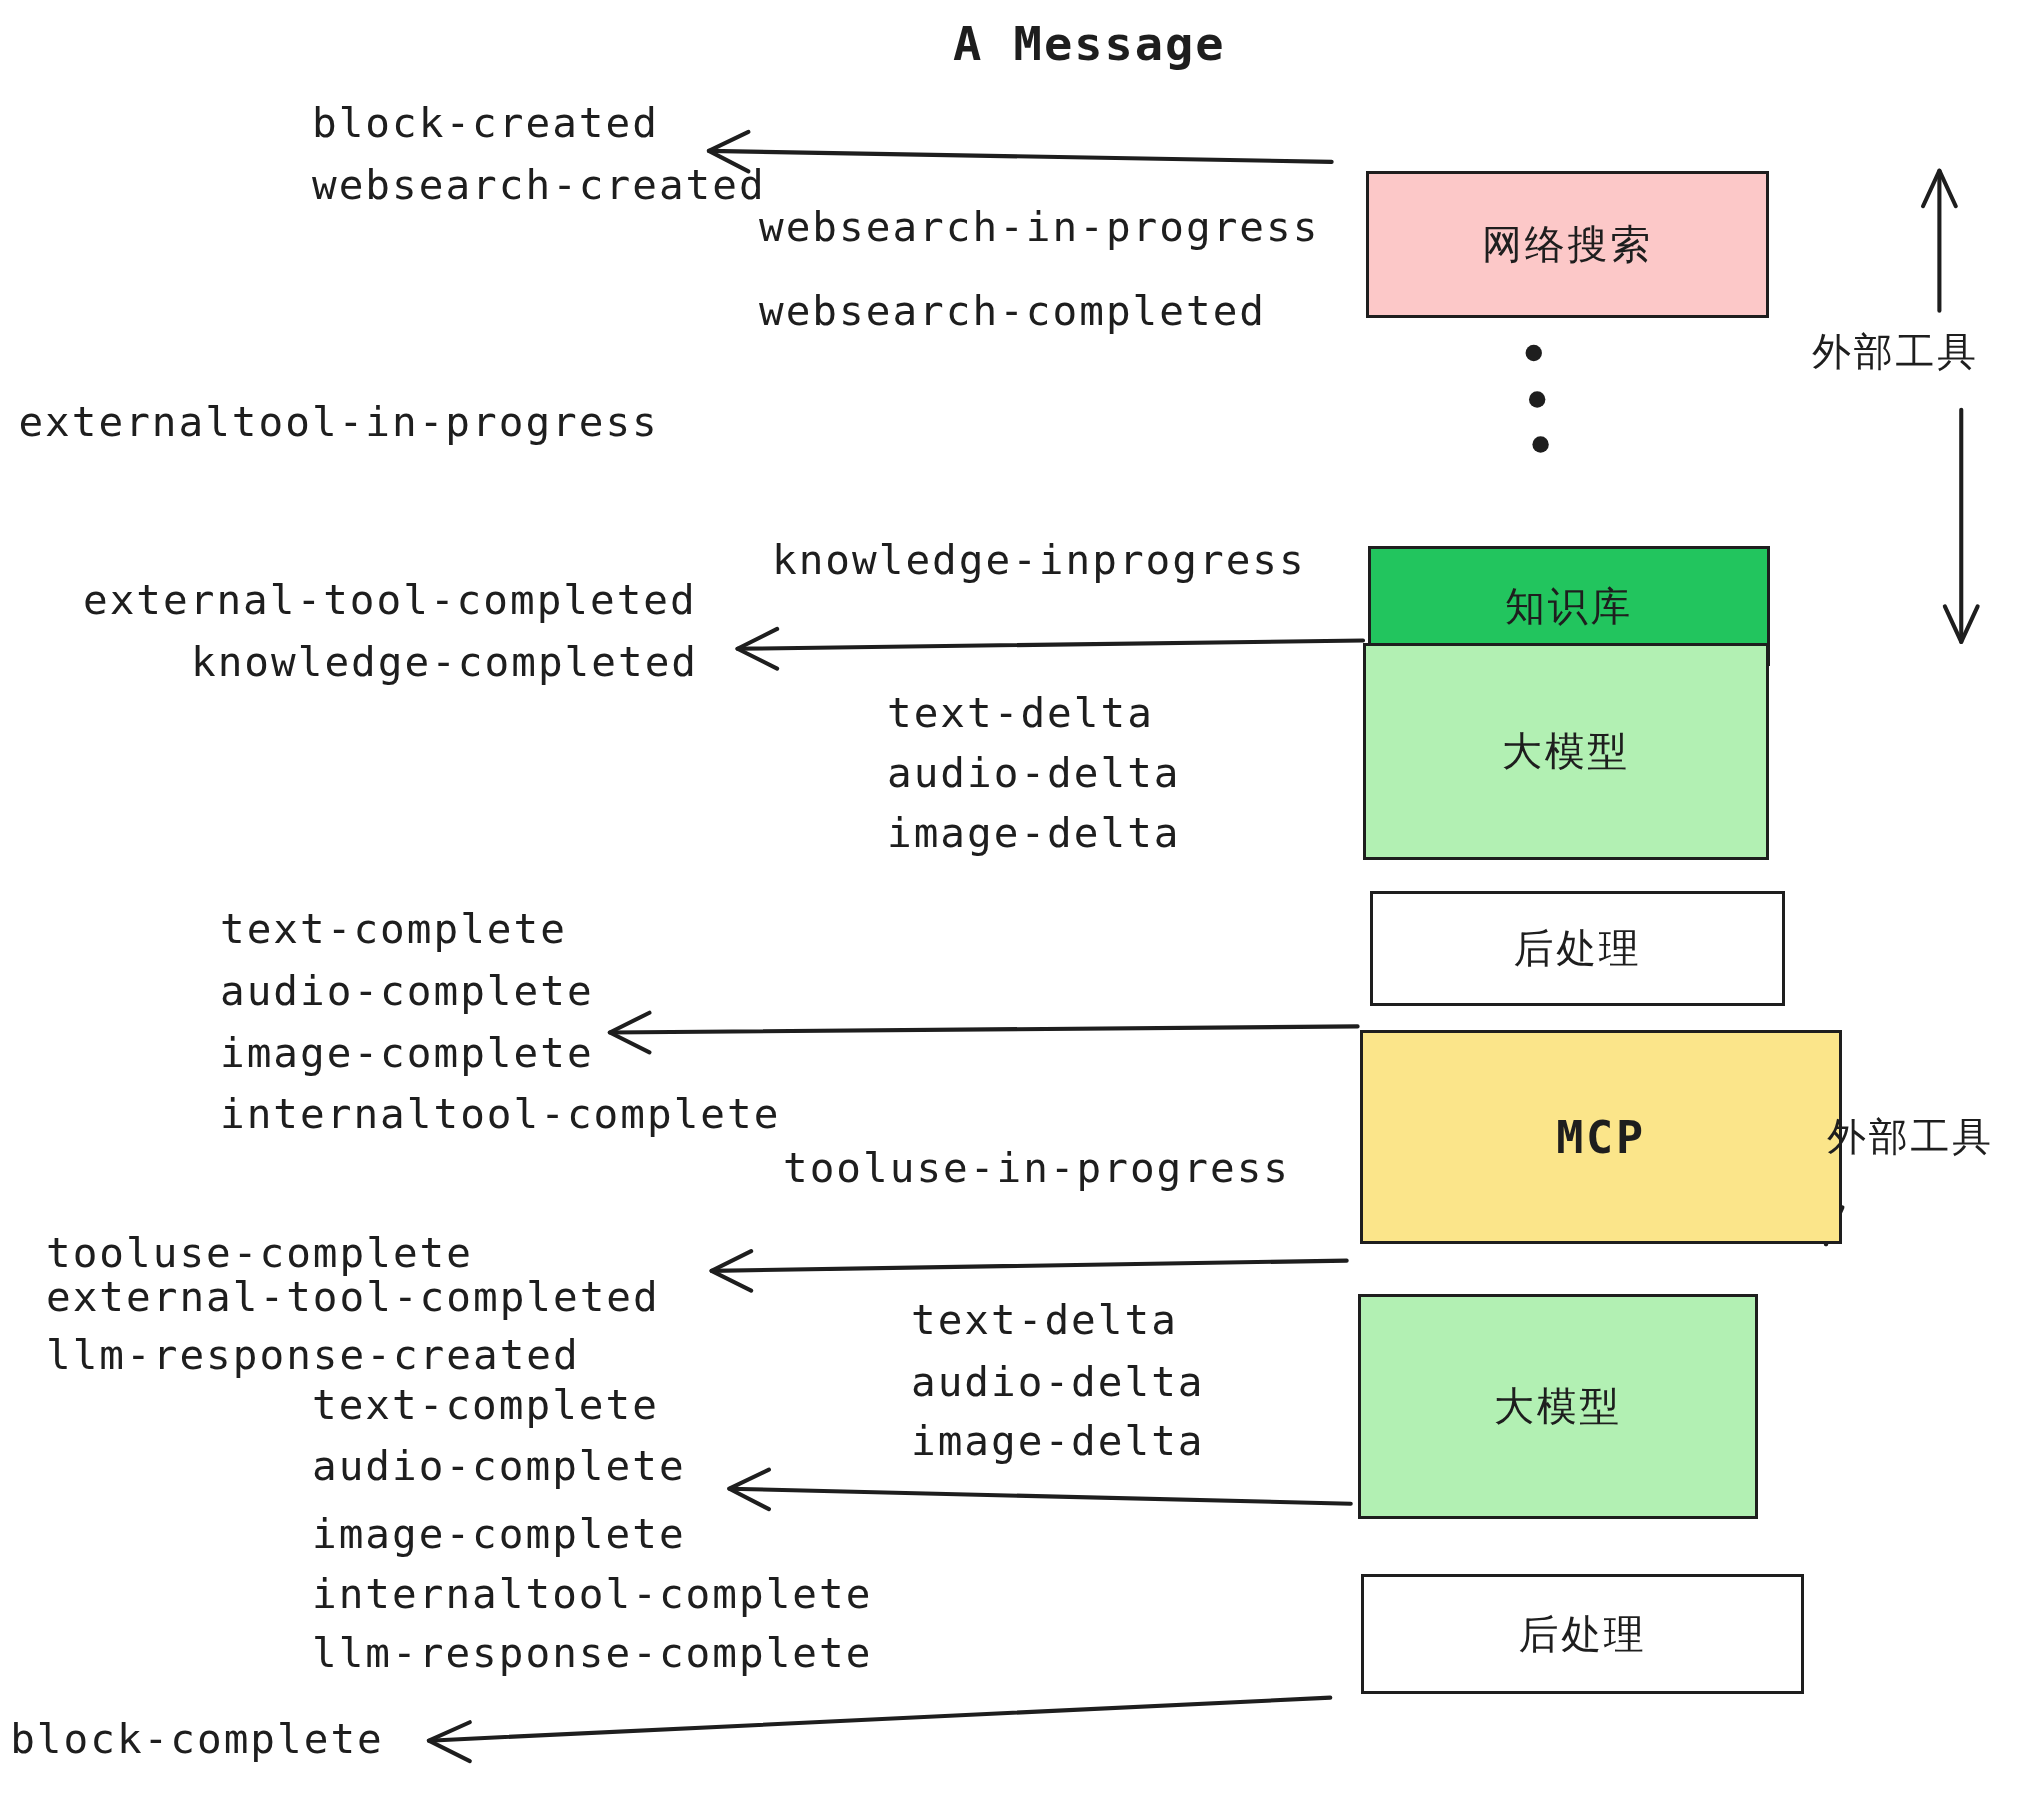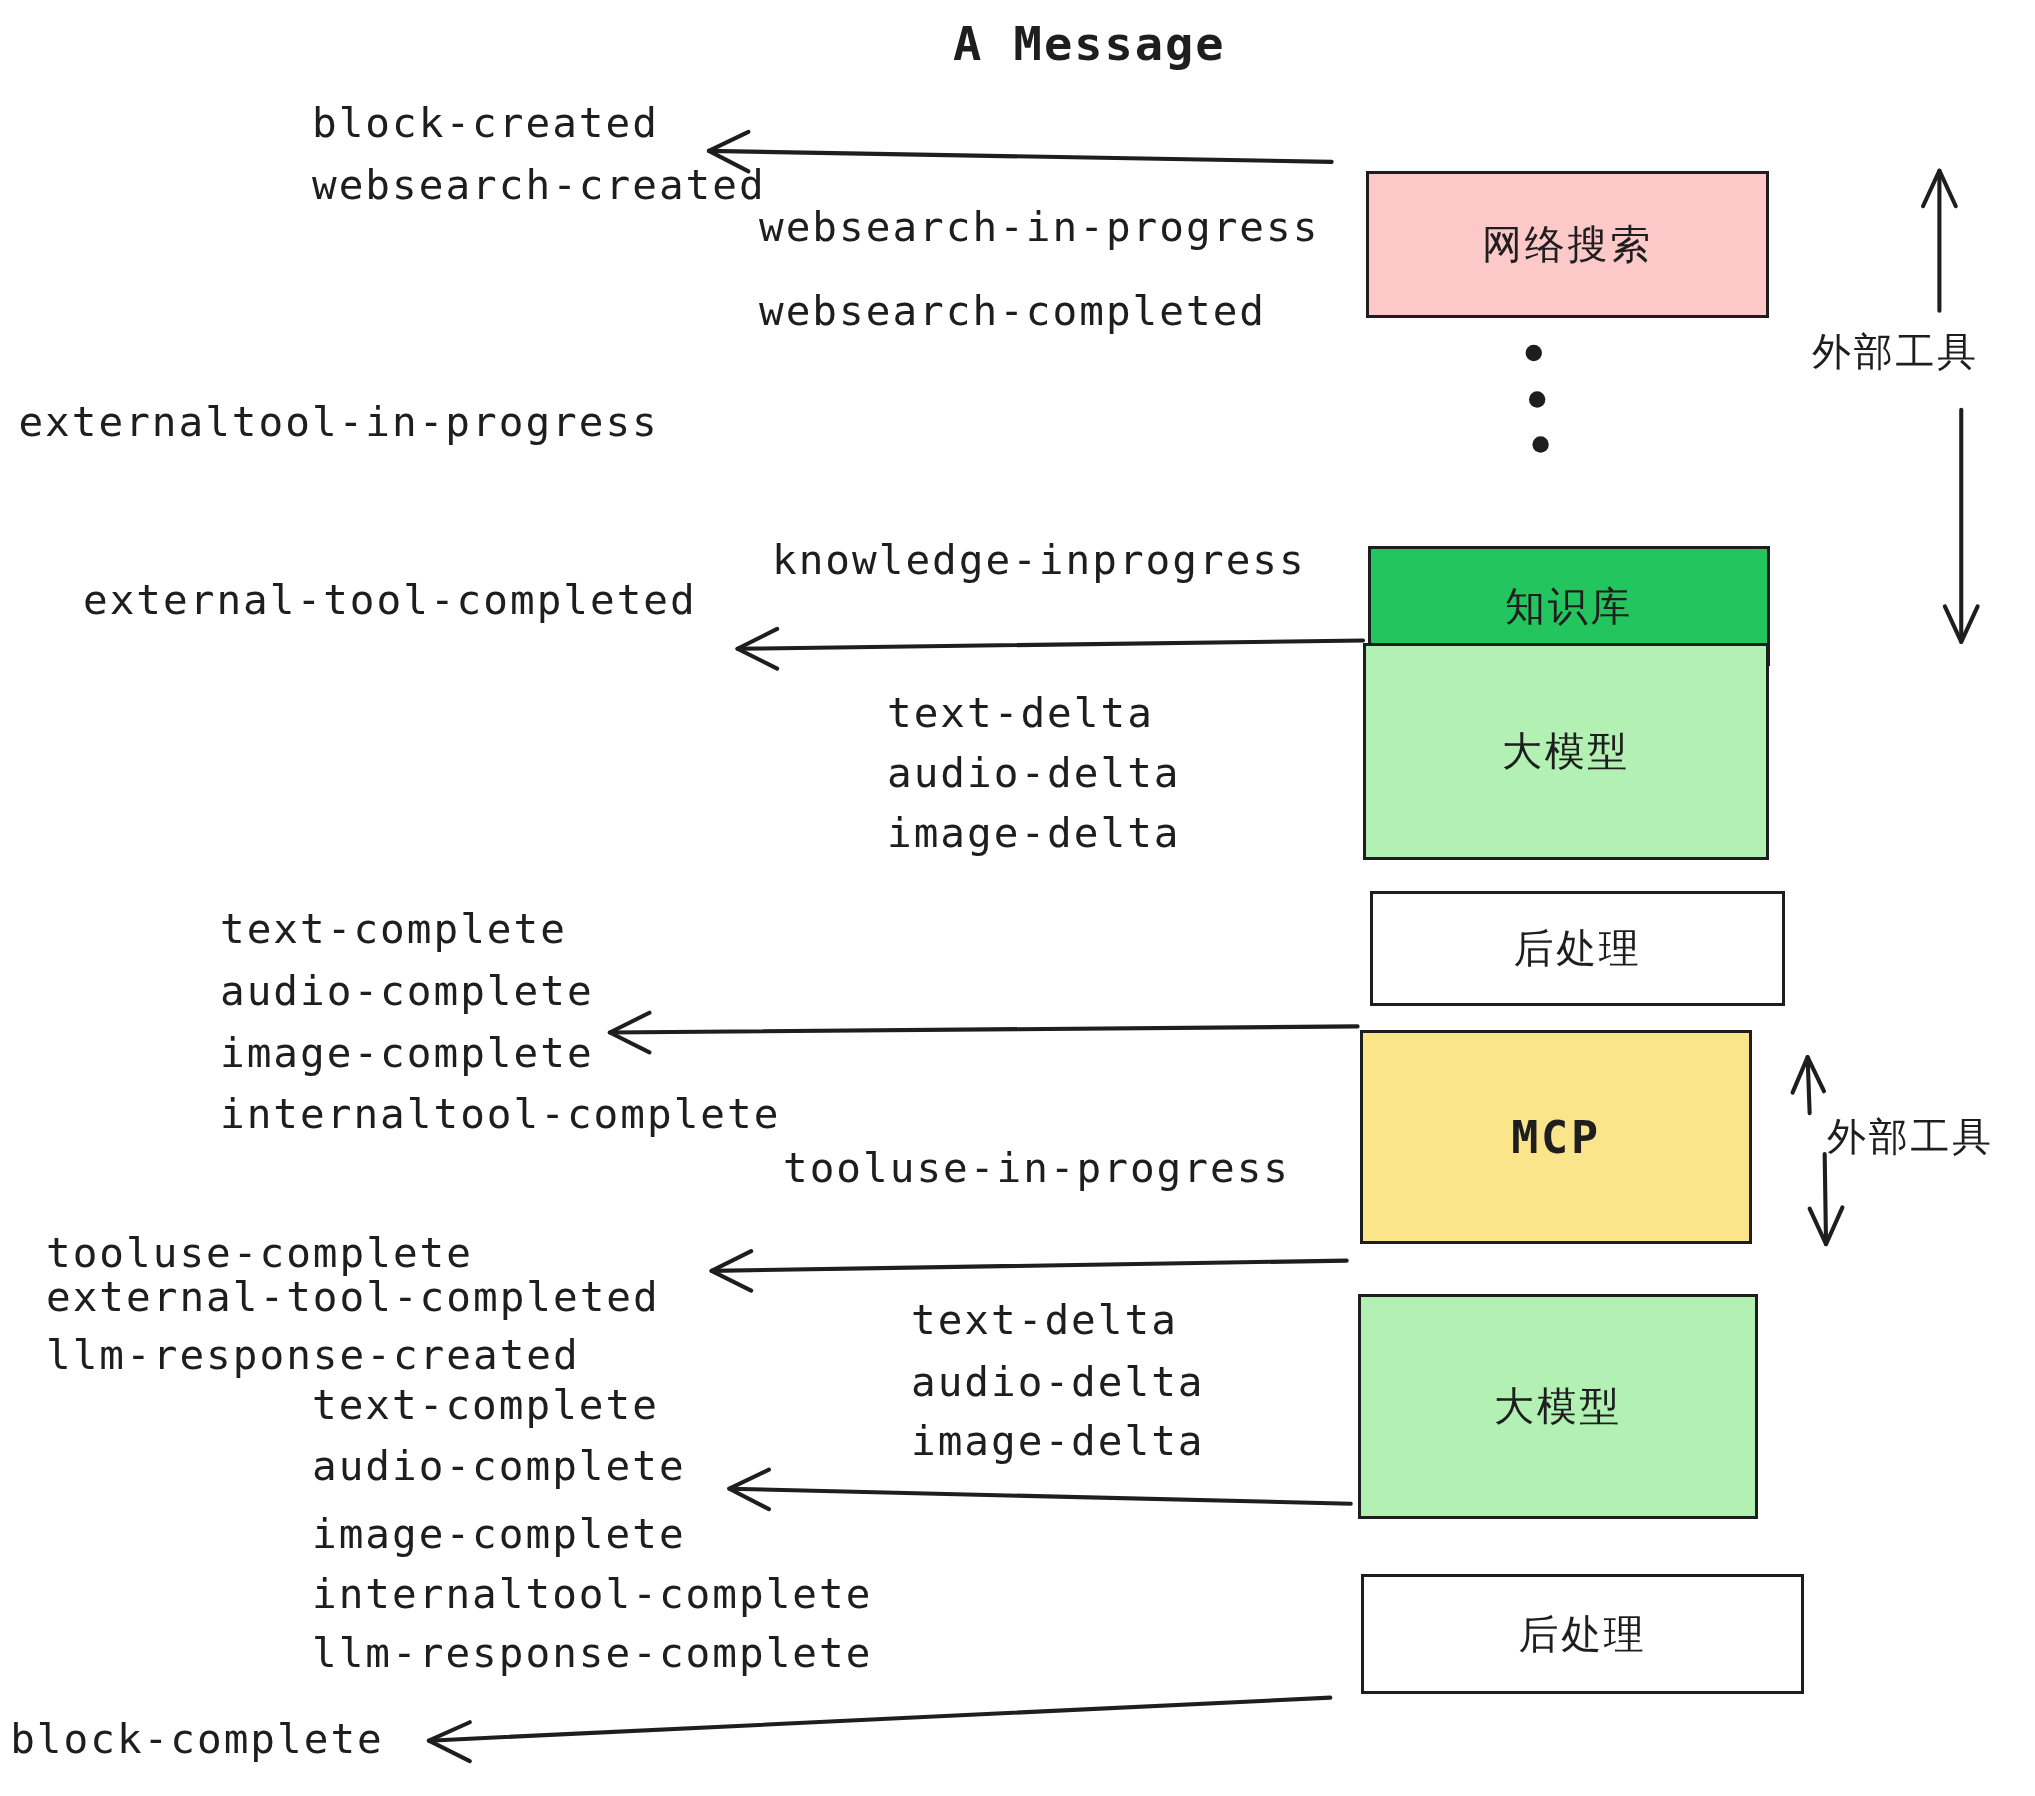--- a/index.html
+++ b/index.html
@@ -57,21 +57,21 @@
   .box{
     position:absolute;border:3.4px solid #1e1e1e;box-sizing:border-box;
     display:flex;align-items:center;justify-content:center;
     font-family:Liberation Sans, sans-serif;
     font-size:40px;letter-spacing:2.7px;white-space:nowrap;
   }
   .b-websearch{left:1366px;top:171px;width:403px;height:147px;background:#fcc8c8;}
   .b-knowledge{left:1368px;top:511px;width:402px;height:120px;background:#22c55e;margin-top:35px;}
   .b-llm1{left:1363px;top:643px;width:406px;height:217px;background:#b2f0b3;}
   .b-post1{left:1370px;top:891px;width:415px;height:115px;background:#ffffff;}
-  .b-mcp{left:1360px;top:1030px;width:392px;height:214px;background:#fbe58a;
+  .b-mcp{left:1360px;top:1030px;width:482px;height:214px;background:#fbe58a;
          font-family:"DejaVu Sans Mono","Liberation Mono",monospace;font-size:45px;font-weight:bold;}
   .b-llm2{left:1358px;top:1294px;width:400px;height:225px;background:#b2f0b3;}
   .b-post2{left:1361px;top:1574px;width:443px;height:120px;background:#ffffff;}
   
   .ann{
     position:absolute;transform:translateY(-50%);
     font-family:"DejaVu Sans","Liberation Sans",sans-serif;
     font-size:39px;letter-spacing:2.7px;white-space:nowrap;font-weight:500;
   }
   .ann-top{left:1812px;top:352px;}
@@ -137,20 +137,21 @@
 
   <div class="title">A Message</div>
 
   <div class="ev ev-block-created">block-created</div>
   <div class="ev ev-websearch-created">websearch-created</div>
   <div class="ev ev-websearch-in-progress">websearch-in-progress</div>
   <div class="ev ev-websearch-completed">websearch-completed</div>
   <div class="ev ev-externaltool-in-progress">externaltool-in-progress</div>
   <div class="ev ev-knowledge-inprogress">knowledge-inprogress</div>
   <div class="ev ev-external-tool-completed-1">external-tool-completed</div>
+  <div class="ev ev-knowledge-completed">knowledge-completed</div>
   <div class="ev ev-text-delta-1">text-delta</div>
   <div class="ev ev-audio-delta-1">audio-delta</div>
   <div class="ev ev-image-delta-1">image-delta</div>
   <div class="ev ev-text-complete-1">text-complete</div>
   <div class="ev ev-audio-complete-1">audio-complete</div>
   <div class="ev ev-image-complete-1">image-complete</div>
   <div class="ev ev-internaltool-complete-1">internaltool-complete</div>
   <div class="ev ev-tooluse-in-progress">tooluse-in-progress</div>
   <div class="ev ev-tooluse-complete">tooluse-complete</div>
   <div class="ev ev-external-tool-completed-2">external-tool-completed</div>

